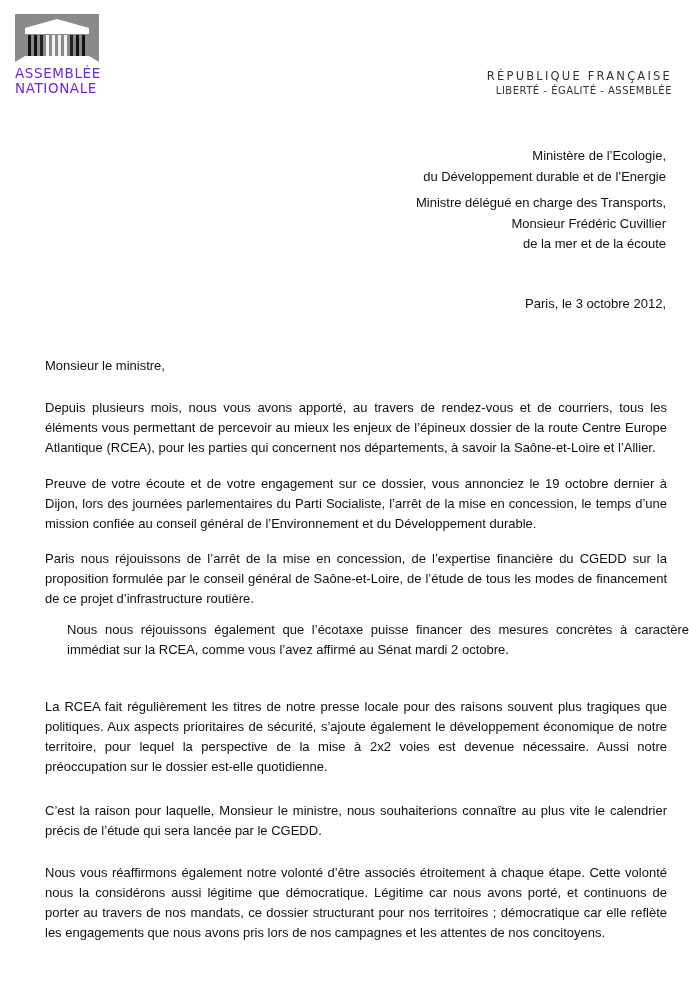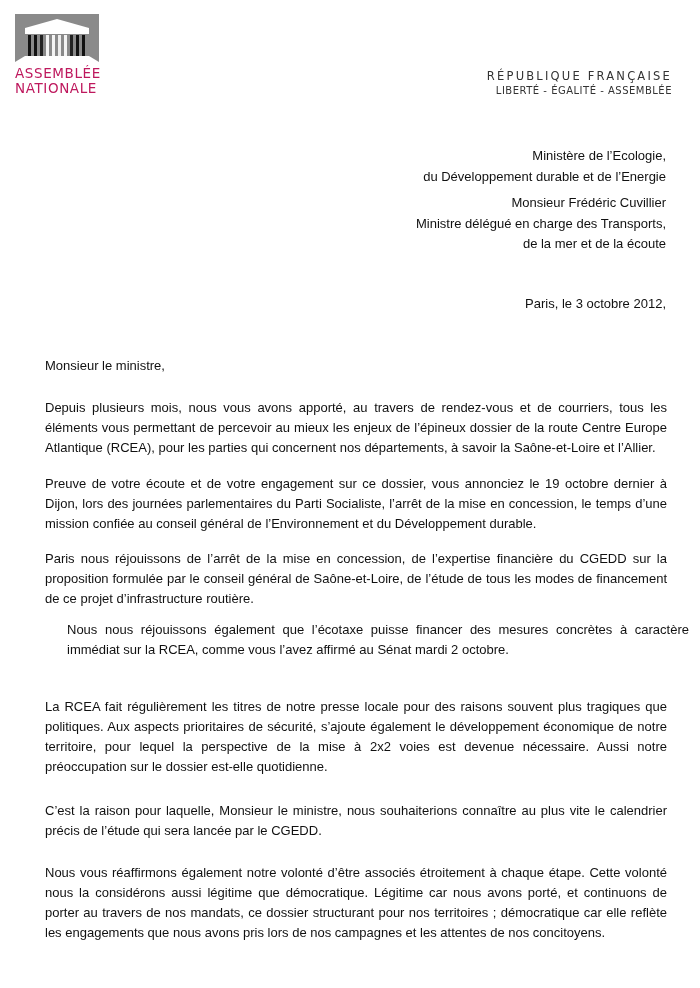--- a/index.html
+++ b/index.html
@@ -4,21 +4,21 @@
   <style>
     html, body { margin: 0; padding: 0; background: #ffffff; }
     body {
       width: 700px; height: 988px; position: relative; overflow: hidden;
       font-family: "Liberation Sans", sans-serif; color: #111111;
     }
     .logo { position: absolute; left: 15px; top: 14px; width: 94px; }
     .logo-mark { width: 84px; height: 48px; margin-left: 0px; display: block; }
     .logo-text {
       font-family: "DejaVu Sans", sans-serif; font-size: 13.5px; letter-spacing: 0.6px;
-      line-height: 15px; color: #be185d; margin-top: 4px;
+      line-height: 15px; color: #6d28d9; margin-top: 4px;
     }
     .republique {
       position: absolute; right: 28px; top: 68px; text-align: right;
       font-family: "DejaVu Sans", sans-serif; color: #333;
     }
     .republique .r1 { font-size: 11.5px; letter-spacing: 2.2px; line-height: 16px; }
     .republique .r2 { font-size: 10px; letter-spacing: 0.5px; line-height: 14px; }
     .recipient {
       position: absolute; right: 34px; top: 146px; text-align: right;
       font-size: 13px; line-height: 20.5px;
@@ -66,22 +66,22 @@
 
 <div class="republique">
   <div class="r1">RÉPUBLIQUE FRANÇAISE</div>
   <div class="r2">LIBERTÉ - ÉGALITÉ - ASSEMBLÉE</div>
 </div>
 
 <div class="recipient">
   <div>Ministère de l’Ecologie,</div>
   <div>du Développement durable et de l’Energie</div>
   <div class="gap"></div>
+  <div>Ministre délégué en charge des Transports,</div>
   <div>Monsieur Frédéric Cuvillier</div>
-  <div>Ministre délégué en charge des Transports,</div>
   <div>de la mer et de la écoute</div>
 </div>
 
 <div class="date">Paris, le 3 octobre 2012,</div>
 
 <div class="body-text salutation">Monsieur le ministre,</div>
 <div class="body-text p1">Depuis plusieurs mois, nous vous avons apporté, au travers de rendez-vous et de courriers, tous les éléments vous permettant de percevoir au mieux les enjeux de l’épineux dossier de la route Centre Europe Atlantique (RCEA), pour les parties qui concernent nos départements, à savoir la Saône-et-Loire et l’Allier.</div>
 <div class="body-text p2">Preuve de votre écoute et de votre engagement sur ce dossier, vous annonciez le 19 octobre dernier à Dijon, lors des journées parlementaires du Parti Socialiste, l’arrêt de la mise en concession, le temps d’une mission confiée au conseil général de l’Environnement et du Développement durable.</div>
 <div class="body-text p3">Paris nous réjouissons de l’arrêt de la mise en concession, de l’expertise financière du CGEDD sur la proposition formulée par le conseil général de Saône-et-Loire, de l’étude de tous les modes de financement de ce projet d’infrastructure routière.</div>
 <div class="body-text p4">Nous nous réjouissons également que l’écotaxe puisse financer des mesures concrètes à caractère immédiat sur la RCEA, comme vous l’avez affirmé au Sénat mardi 2 octobre.</div>

